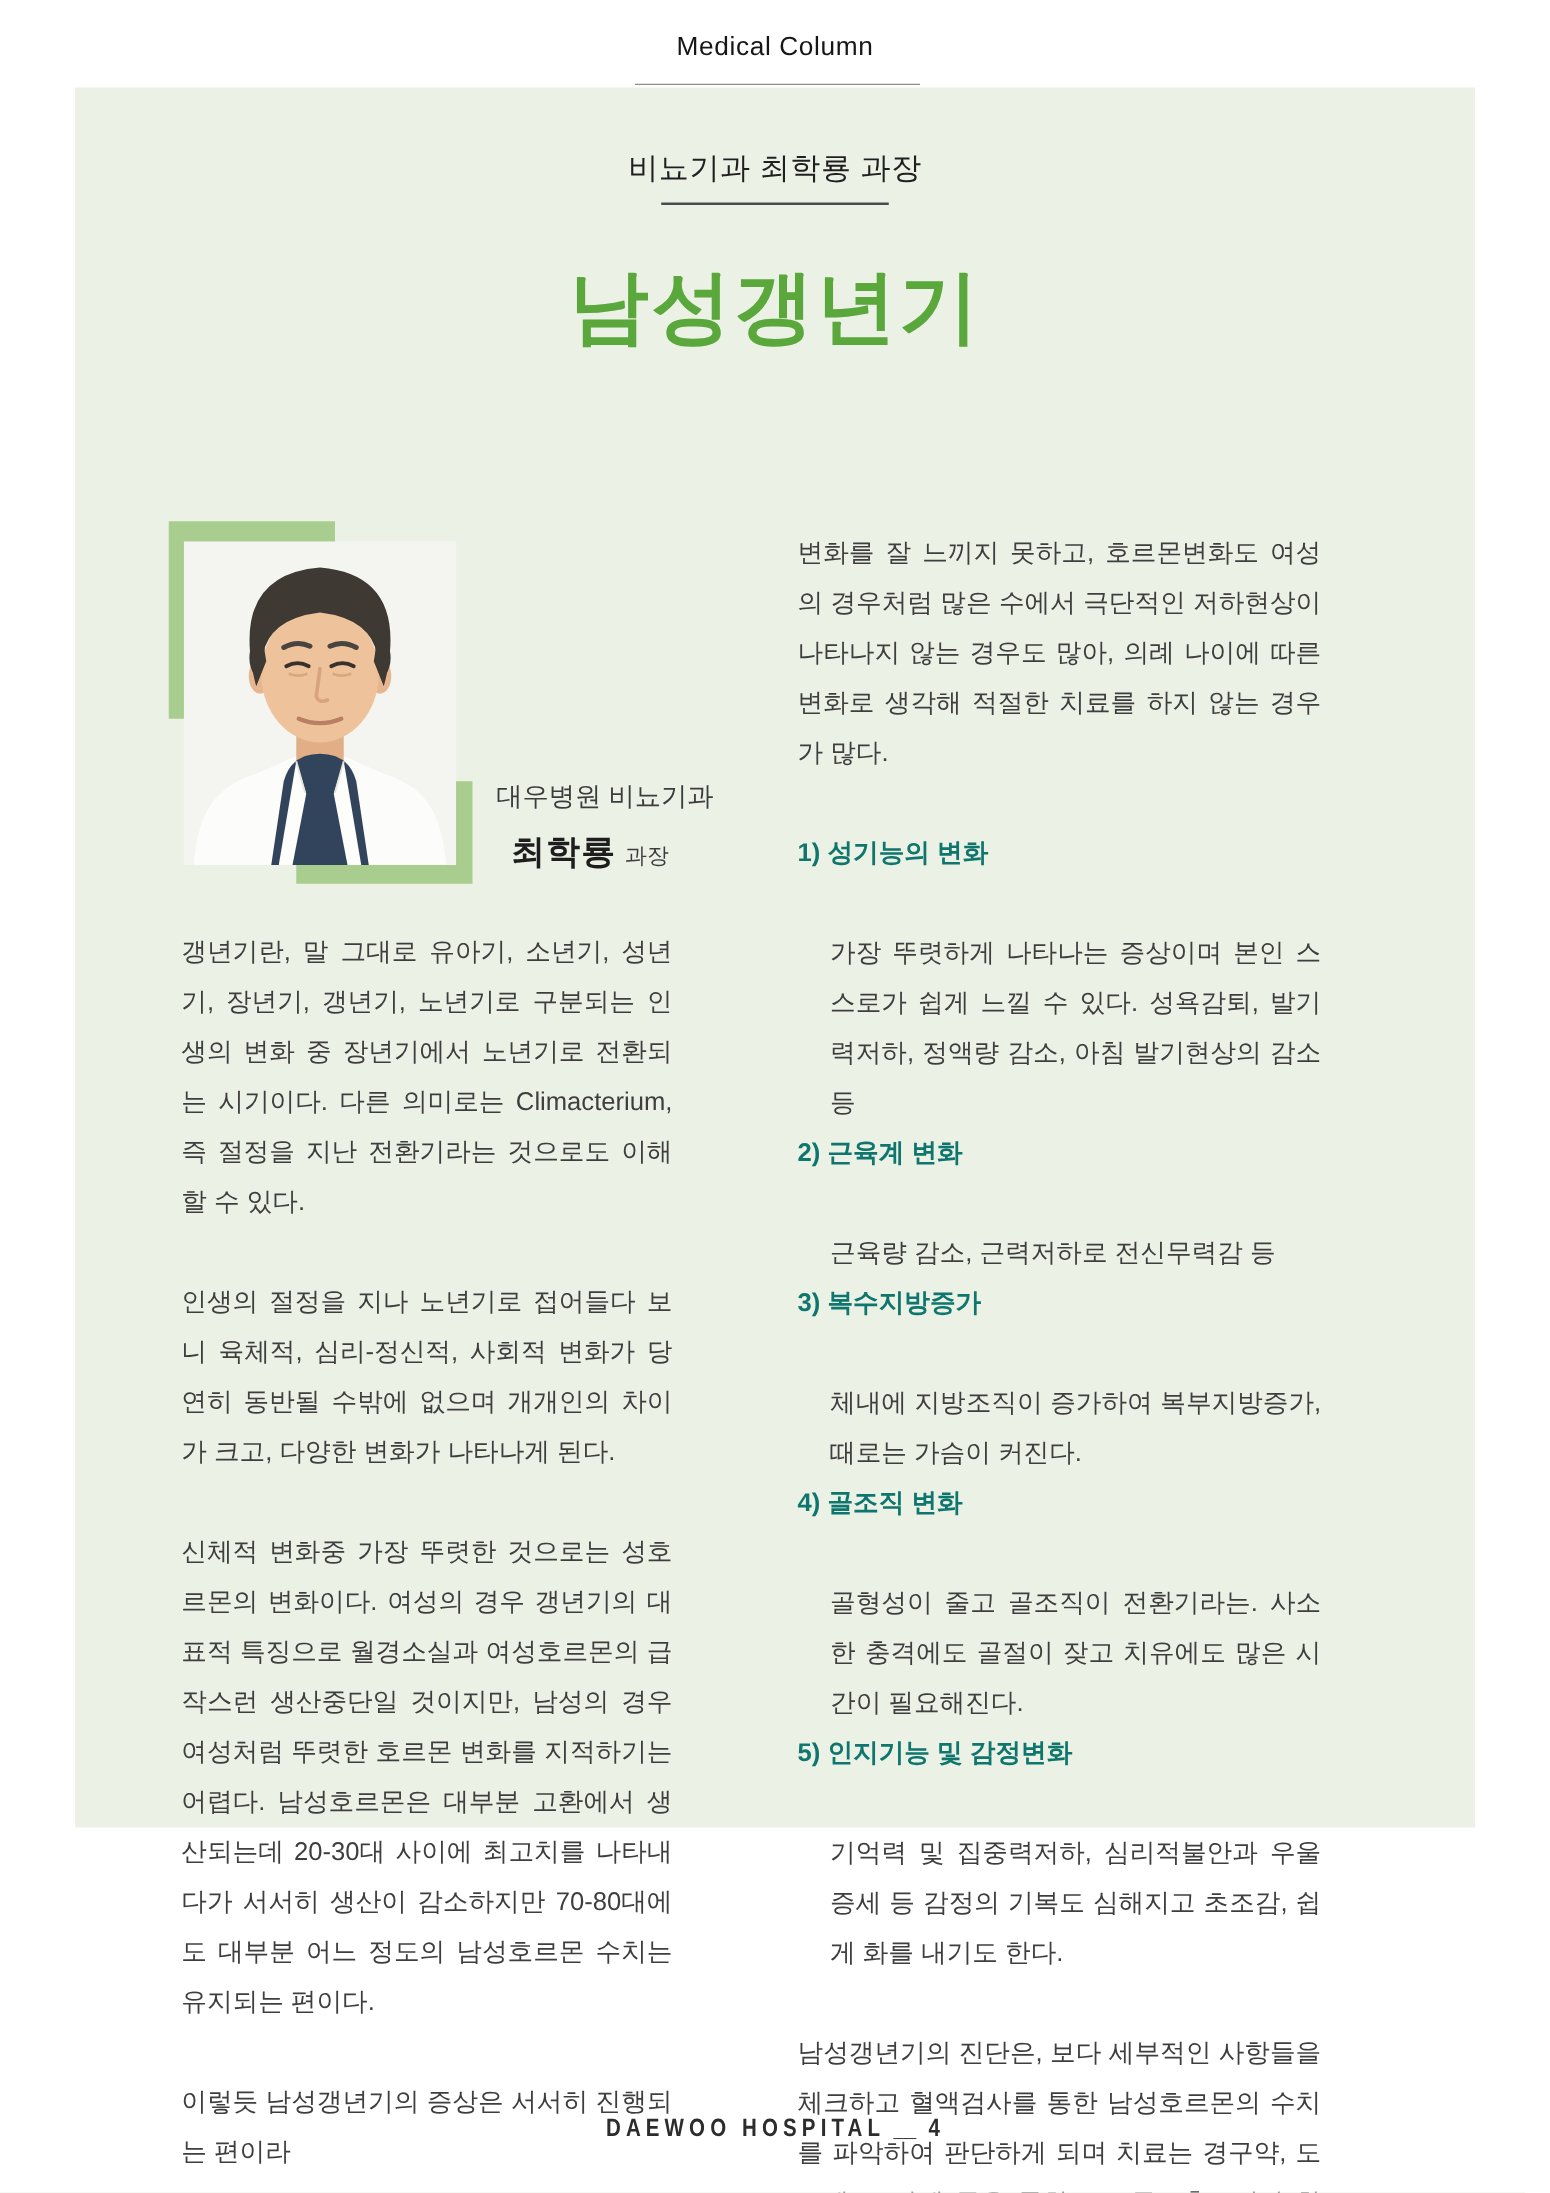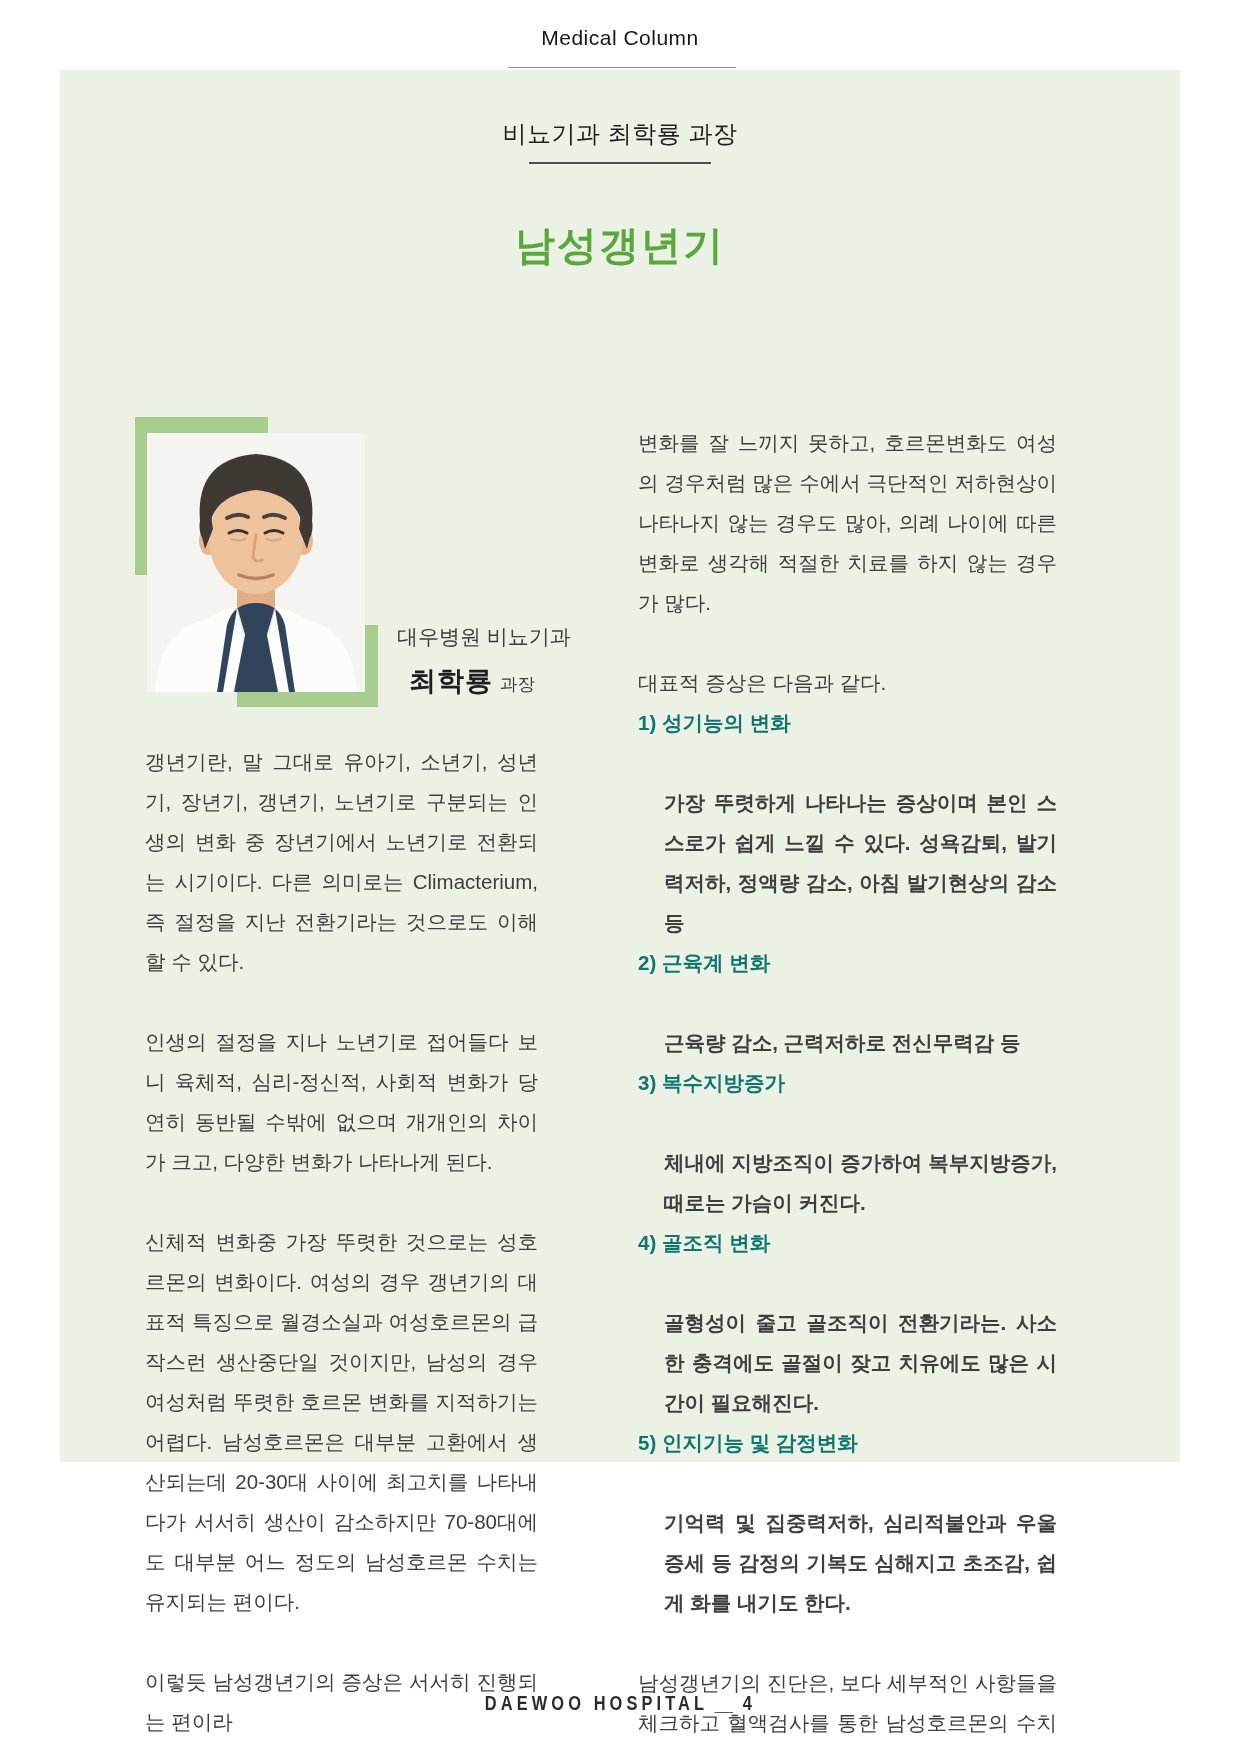--- a/index.html
+++ b/index.html
@@ -26,21 +26,21 @@
   .dept-label{
     position:absolute;top:48px;left:0;width:100%;text-align:center;
     font-size:24px;color:#1f1f1f;letter-spacing:.5px;
   }
   .dept-underline{
     position:absolute;top:92px;left:50%;transform:translateX(-50%);
     width:182px;height:2px;background:#4c4c4c;
   }
   .article-title{
     position:absolute;top:146px;left:0;width:100%;text-align:center;
-    font-size:40px;line-height:58px;font-weight:bold;color:#5aa73c;
+    font-size:64px;line-height:58px;font-weight:bold;color:#5aa73c;
     letter-spacing:2px;
   }
   
   .photo-wrap{position:absolute;left:75px;top:347px;width:560px;height:300px;}
   .frame-tl{position:absolute;left:0;top:0;width:133px;height:158px;background:#a9cd8e;}
   .frame-br{position:absolute;left:102px;top:208px;width:141px;height:82px;background:#a9cd8e;}
   .photo{position:absolute;left:12px;top:16px;width:218px;height:259px;display:block;}
   .caption{position:absolute;left:262px;top:206px;}
   .caption-affiliation{font-size:21px;color:#3c3c3c;margin:0 0 9px 0;}
   .caption-nameline{font-size:17.5px;color:#3c3c3c;margin:12px;}
@@ -50,21 +50,21 @@
   .col{
     position:absolute;font-size:20.5px;line-height:40px;color:#3e3e3e;
     text-align:justify;
   }
   .col p{margin:0 1px 40px 0;}
   .col p:last-child{margin-bottom:0;}
   .col-left{left:85px;top:672px;width:394px;}
   .col-right{left:578px;top:353px;width:420px;}
   .symptom-lead{margin:0 !important;}
   .symptom-head{font-weight:bold;color:#0f766e;margin:0;}
-  .symptom-body{margin:0;padding-left:26px;font-weight:bold;}
+  .symptom-body{margin:0;padding-left:26px;}
   .closing-para{margin-top:40px !important;}
   
   .page-footer{
     position:absolute;top:1692px;left:0;width:100%;text-align:center;
     font-size:20px;font-weight:bold;color:#2c2c2c;
   }
   .footer-inner{display:inline-block;transform:scaleX(.82);letter-spacing:5px;white-space:nowrap;}
   .footer-sep{margin:0 8px;letter-spacing:0;}
   .footer-page-number{margin-left:4px;}
 </style>
@@ -130,21 +130,20 @@
 
   <div class="col col-left">
     <p>갱년기란, 말 그대로 유아기, 소년기, 성년기, 장년기, 갱년기, 노년기로 구분되는 인생의 변화 중 장년기에서 노년기로 전환되는 시기이다. 다른 의미로는 Climacterium, 즉 절정을 지난 전환기라는 것으로도 이해할 수 있다.</p>
     <p>인생의 절정을 지나 노년기로 접어들다 보니 육체적, 심리-정신적, 사회적 변화가 당연히 동반될 수밖에 없으며 개개인의 차이가 크고, 다양한 변화가 나타나게 된다.</p>
     <p>신체적 변화중 가장 뚜렷한 것으로는 성호르몬의 변화이다. 여성의 경우 갱년기의 대표적 특징으로 월경소실과 여성호르몬의 급작스런 생산중단일 것이지만, 남성의 경우 여성처럼 뚜렷한 호르몬 변화를 지적하기는 어렵다. 남성호르몬은 대부분 고환에서 생산되는데 20-30대 사이에 최고치를 나타내다가 서서히 생산이 감소하지만 70-80대에도 대부분 어느 정도의 남성호르몬 수치는 유지되는 편이다.</p>
     <p>이렇듯 남성갱년기의 증상은 서서히 진행되는 편이라</p>
   </div>
 
   <div class="col col-right">
     <p>변화를 잘 느끼지 못하고, 호르몬변화도 여성의 경우처럼 많은 수에서 극단적인 저하현상이 나타나지 않는 경우도 많아, 의례 나이에 따른 변화로 생각해 적절한 치료를 하지 않는 경우가 많다.</p>
-    <p class="symptom-lead">대표적 증상은 다음과 같다.</p>
 
     <div>
       <p class="symptom-head"><span>1)</span> <span>성기능의 변화</span></p>
       <p class="symptom-body">가장 뚜렷하게 나타나는 증상이며 본인 스스로가 쉽게 느낄 수 있다. 성욕감퇴, 발기력저하, 정액량 감소, 아침 발기현상의 감소 등</p>
     </div>
     <div>
       <p class="symptom-head"><span>2)</span> <span>근육계 변화</span></p>
       <p class="symptom-body">근육량 감소, 근력저하로 전신무력감 등</p>
     </div>
     <div>

